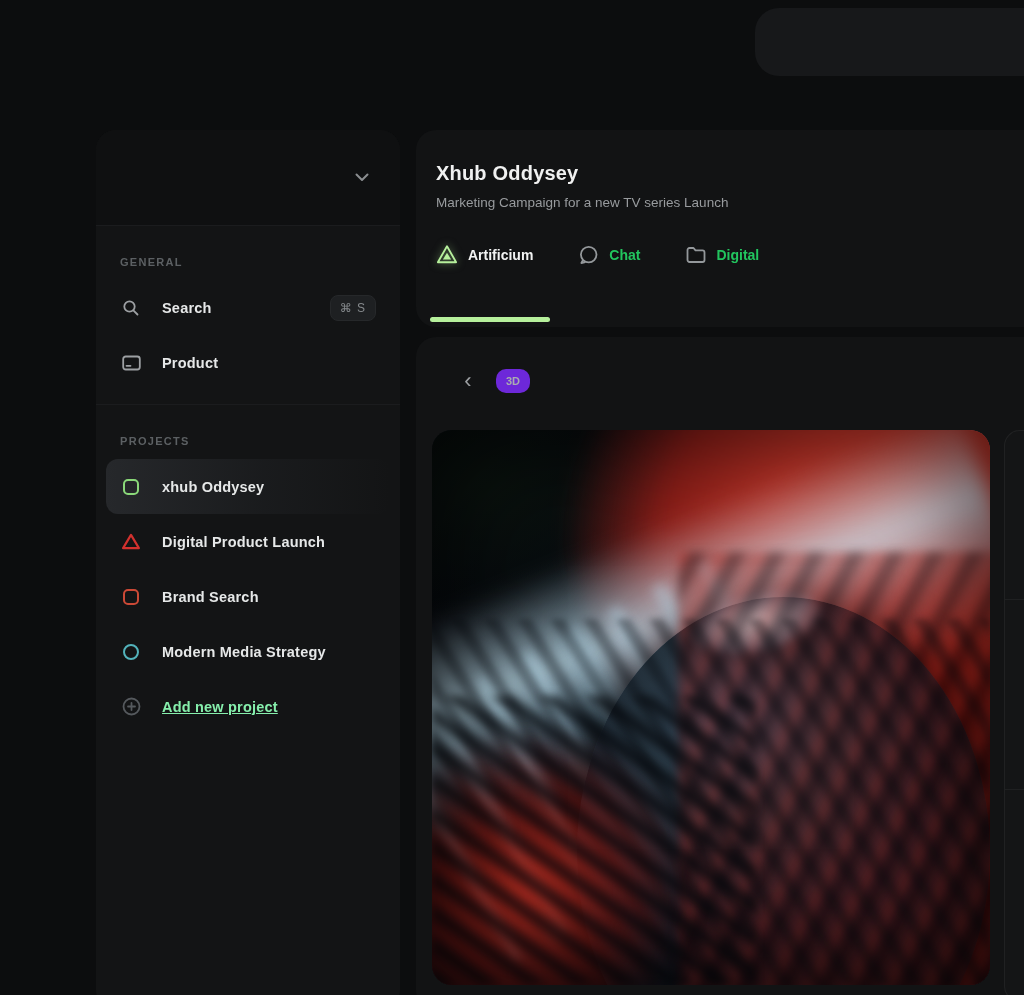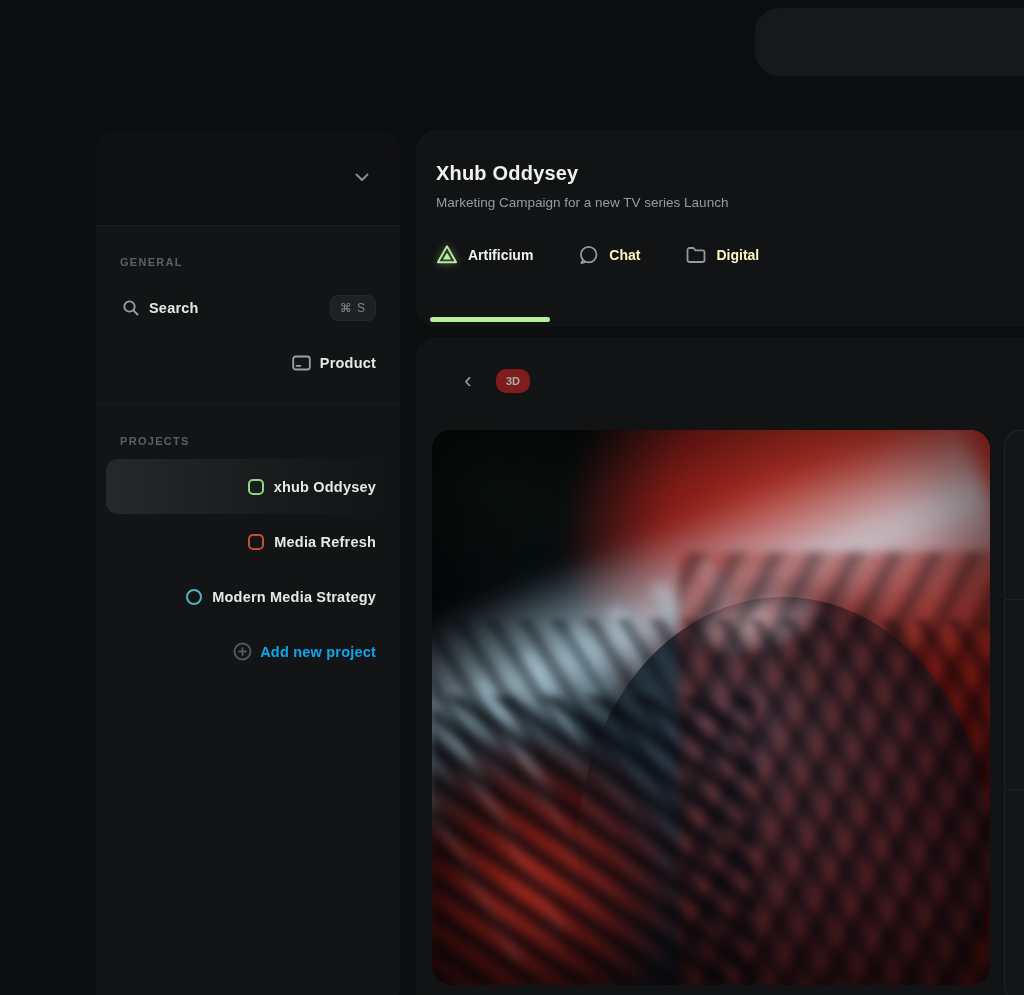--- a/index.html
+++ b/index.html
@@ -31,25 +31,25 @@
   .collapse-btn {
     width:28px; height:28px; display:flex; align-items:center; justify-content:center;
     cursor:pointer; color:#8a8d90;
   }
   .section-label {
     padding:30px 0 12px;
     font-size:11px; font-weight:bold; letter-spacing:1.3px;
     color:#5c6063;
   }
   .nav-row {
-    height:55px; display:flex; align-items:center; gap:7px;
-    margin:0 -14px; padding:0 14px; border-radius:12px; cursor:pointer;justify-content:flex-end;
+    height:55px; display:flex; align-items:center; gap:20px;
+    margin:0 -14px; padding:0 14px; border-radius:12px; cursor:pointer;
   }
   .nav-row .label { font-size:14.5px; font-weight:bold; color:#e6e8e8; letter-spacing:.2px; }
-  .nav-row.dim .label { color:#0ea5e9; }
+  .nav-row.dim .label { color:#86efac;text-decoration:underline; }
   .nav-row.selected {
     background:linear-gradient(90deg, #26282b 0%, rgba(34,36,39,.45) 55%, rgba(34,36,39,0) 100%);
   }
   .row-icon { width:22px; height:22px; flex:0 0 22px; display:flex; align-items:center; justify-content:center; }
   .shortcut-badge {
     margin-left:auto;
     background:#1e2022; border:1px solid #26282a; border-radius:8px;
     padding:5px 9px; font-size:12px; color:#85898c; letter-spacing:1px;
   }
   .divider { height:1px; background:#1b1c1e; margin:14px -24px 0; }
@@ -58,40 +58,40 @@
 
   
   .main-header {
     position:absolute; left:416px; top:130px; width:648px; height:197px;
     background:#121314; border-radius:20px; padding:32px 20px 0;
   }
   .main-title { font-size:20px; font-weight:bold; color:#f0f1f1; letter-spacing:.2px; }
   .main-subtitle { margin-top:10px; font-size:13.5px; color:#989b9e; }
   .tabs { display:flex; align-items:center; margin-top:34px; }
   .tab { display:flex; align-items:center; gap:10px; margin-right:46px; cursor:pointer; }
-  .tab .tab-label { font-size:14px; color:#fef9c3; font-weight:bold; }
+  .tab .tab-label { font-size:14px; color:#22c55e; font-weight:bold; }
   .tab.active .tab-label { color:#f2f3f3; }
   .tab-underline {
     position:absolute; left:14px; bottom:5px; width:120px; height:5px;
     border-radius:3px; background:#b6f09c;
   }
 
   
   .content-panel {
     position:absolute; left:416px; top:337px; width:648px; height:673px;
     background:#121314; border-radius:20px; padding:32px 0 0 16px;
   }
   .canvas-head { display:flex; align-items:center; padding-left:24px; }
   .back-btn {
     width:24px; height:24px; display:flex; align-items:center; justify-content:center;
     color:#9da0a3; font-size:22px; line-height:1; cursor:pointer;
   }
   .canvas-title { margin-left:12px; font-size:19px; font-weight:bold; color:#f0f1f1; letter-spacing:.2px; }
   .badge-3d {
-    margin-left:16px; background:#7f1d1d; border-radius:10px;
+    margin-left:16px; background:#6d28d9; border-radius:10px;
     padding:6px 10px; font-size:11px; font-weight:bold; color:#a9adb0;
   }
 
   
   .image-card {
     position:absolute; left:16px; top:93px; width:558px; height:555px;
     border-radius:20px; overflow:hidden; background:#05070a; cursor:pointer;
   }
   .image-card .layer { position:absolute; }
   .l-base { inset:0;
@@ -193,26 +193,34 @@
 
   <div class="section-label">PROJECTS</div>
 
   <div class="nav-row selected">
     <span class="row-icon">
       <span class="shape-square" style="border-color: rgb(138, 216, 121);"></span>
     </span>
     <span class="label">xhub Oddysey</span>
   </div>
 
+  <div class="nav-row">
+    <span class="row-icon">
+      <svg width="20" height="19" viewBox="0 0 24 22" fill="none" stroke-width="2.6" stroke-linejoin="round" style="stroke: rgb(210, 49, 46);">
+          <polygon points="12,3 21.5,19 2.5,19"></polygon>
+        </svg>
+    </span>
+    <span class="label">Digital Product Launch</span>
+  </div>
 
   <div class="nav-row">
     <span class="row-icon">
       <span class="shape-square" style="border-color: rgb(203, 73, 54);"></span>
     </span>
-    <span class="label">Media Refresh</span>
+    <span class="label">Brand Search</span>
   </div>
 
   <div class="nav-row">
     <span class="row-icon">
       <span class="shape-circle" style="border-color: rgb(83, 179, 187);"></span>
     </span>
     <span class="label">Modern Media Strategy</span>
   </div>
 
   <div class="nav-row dim">

